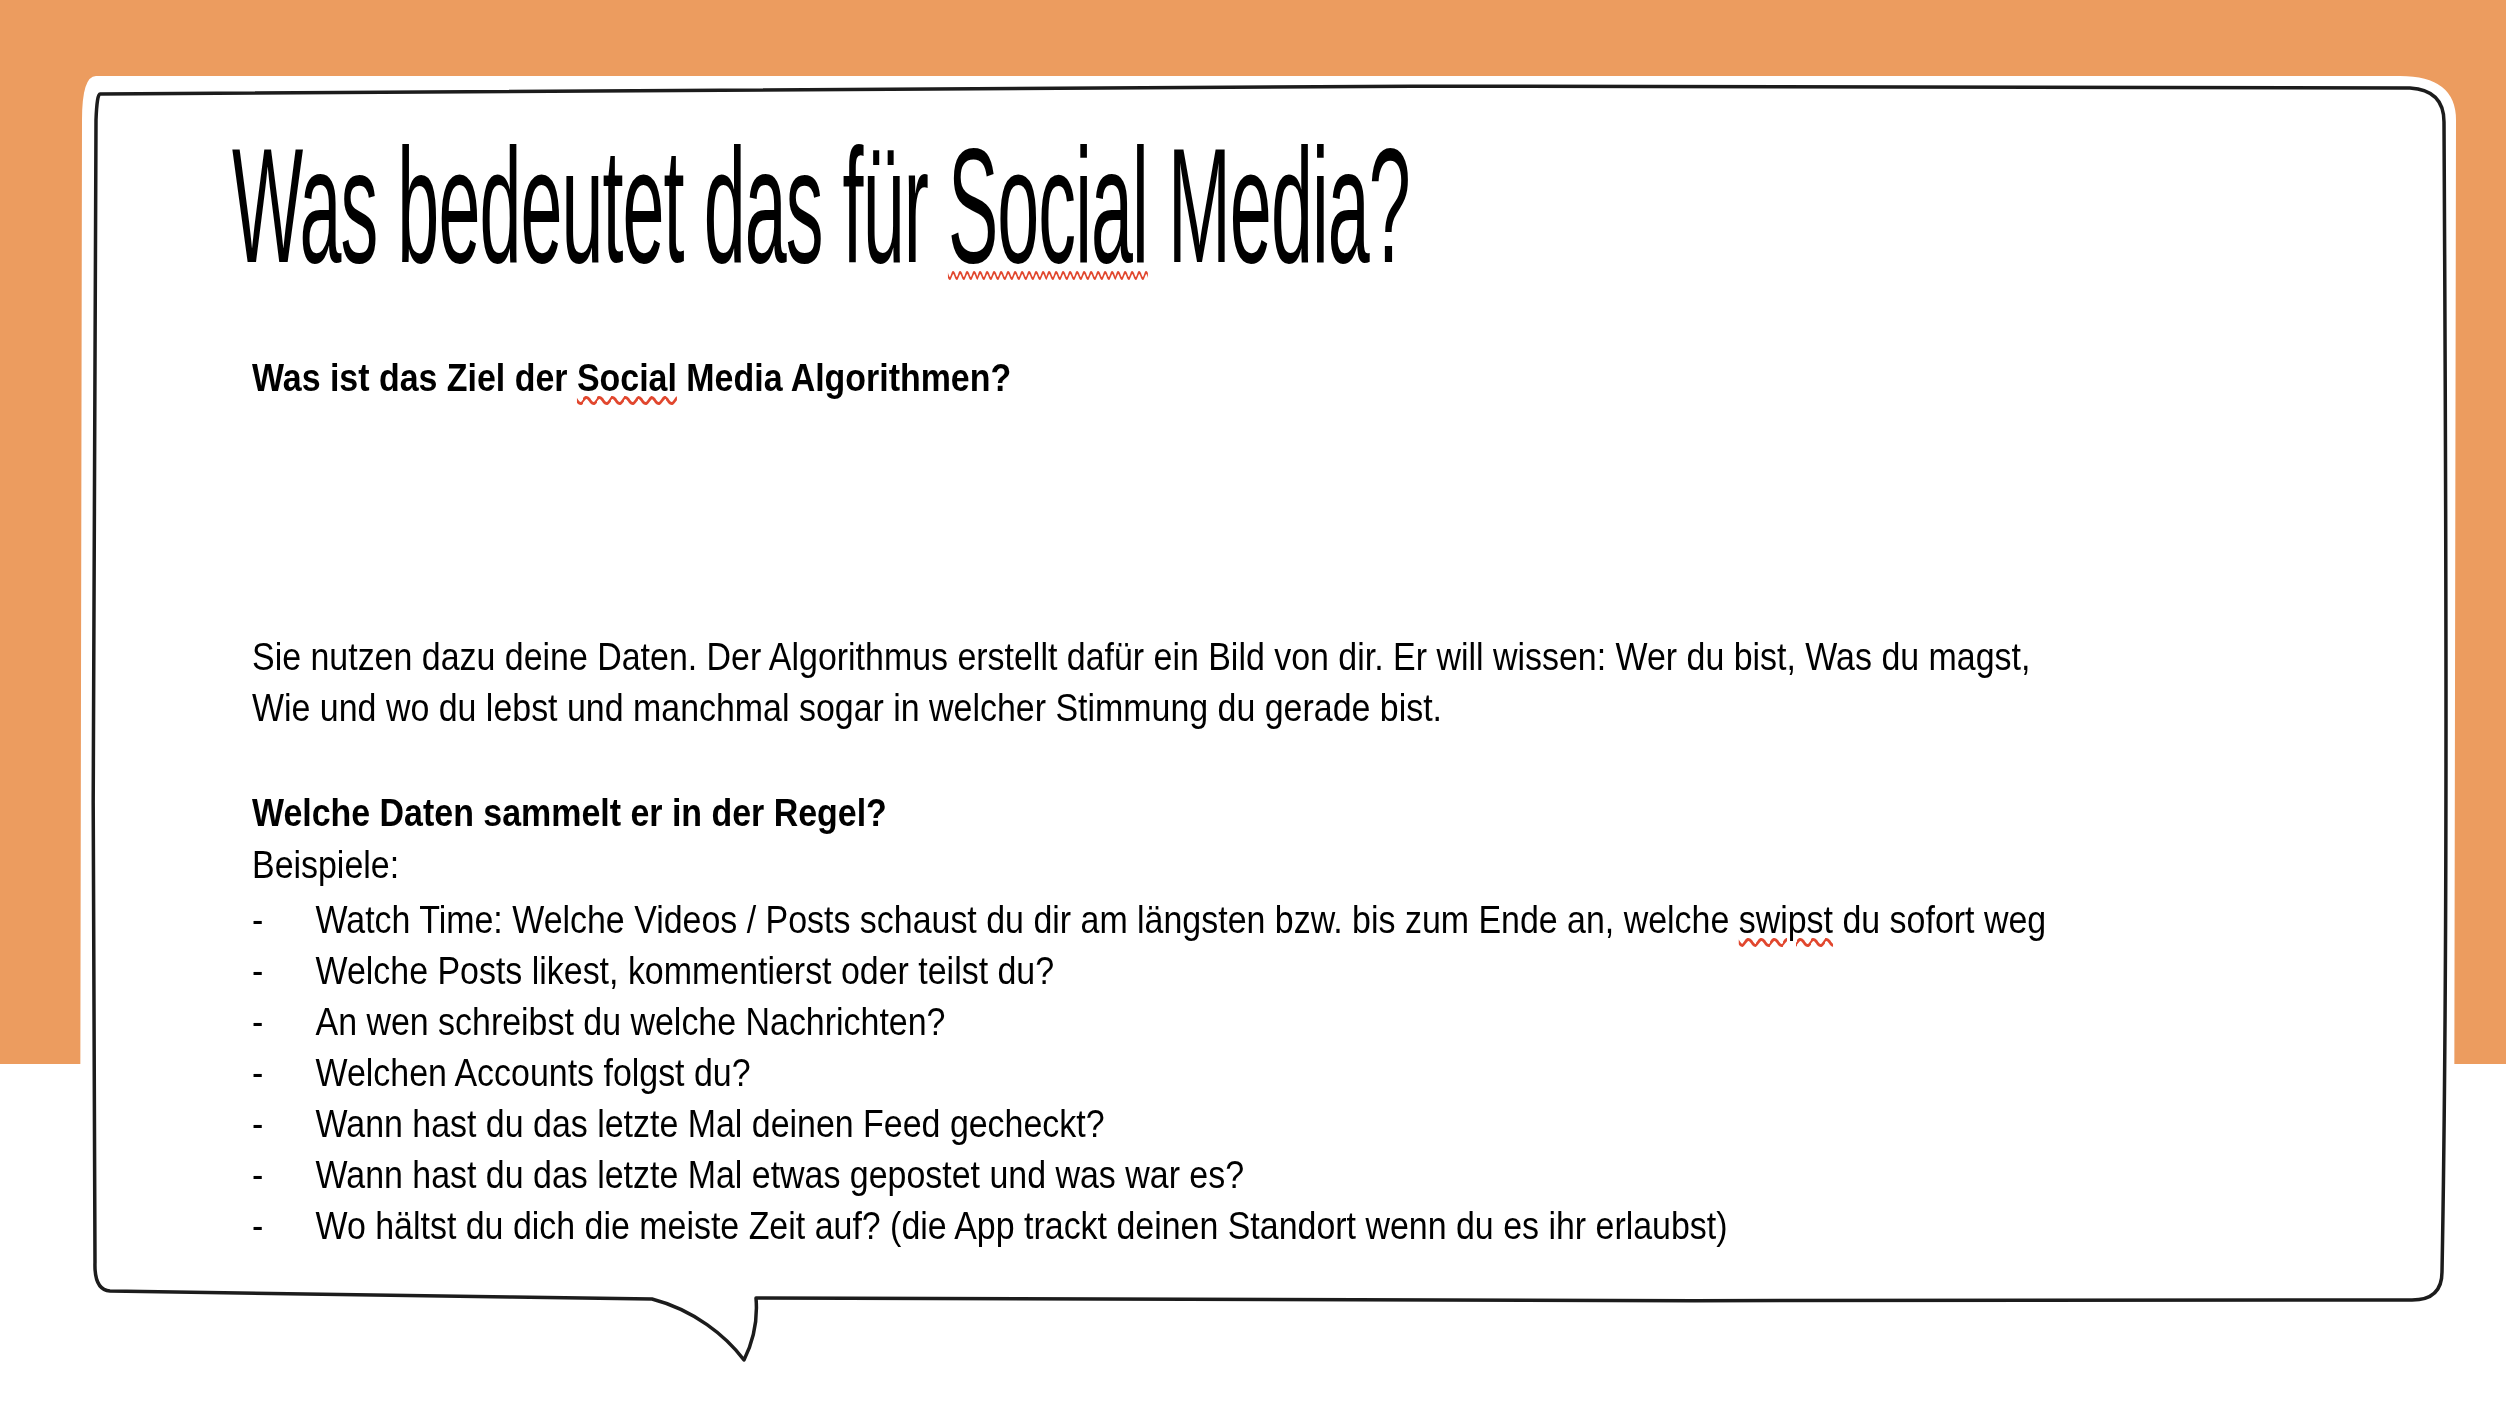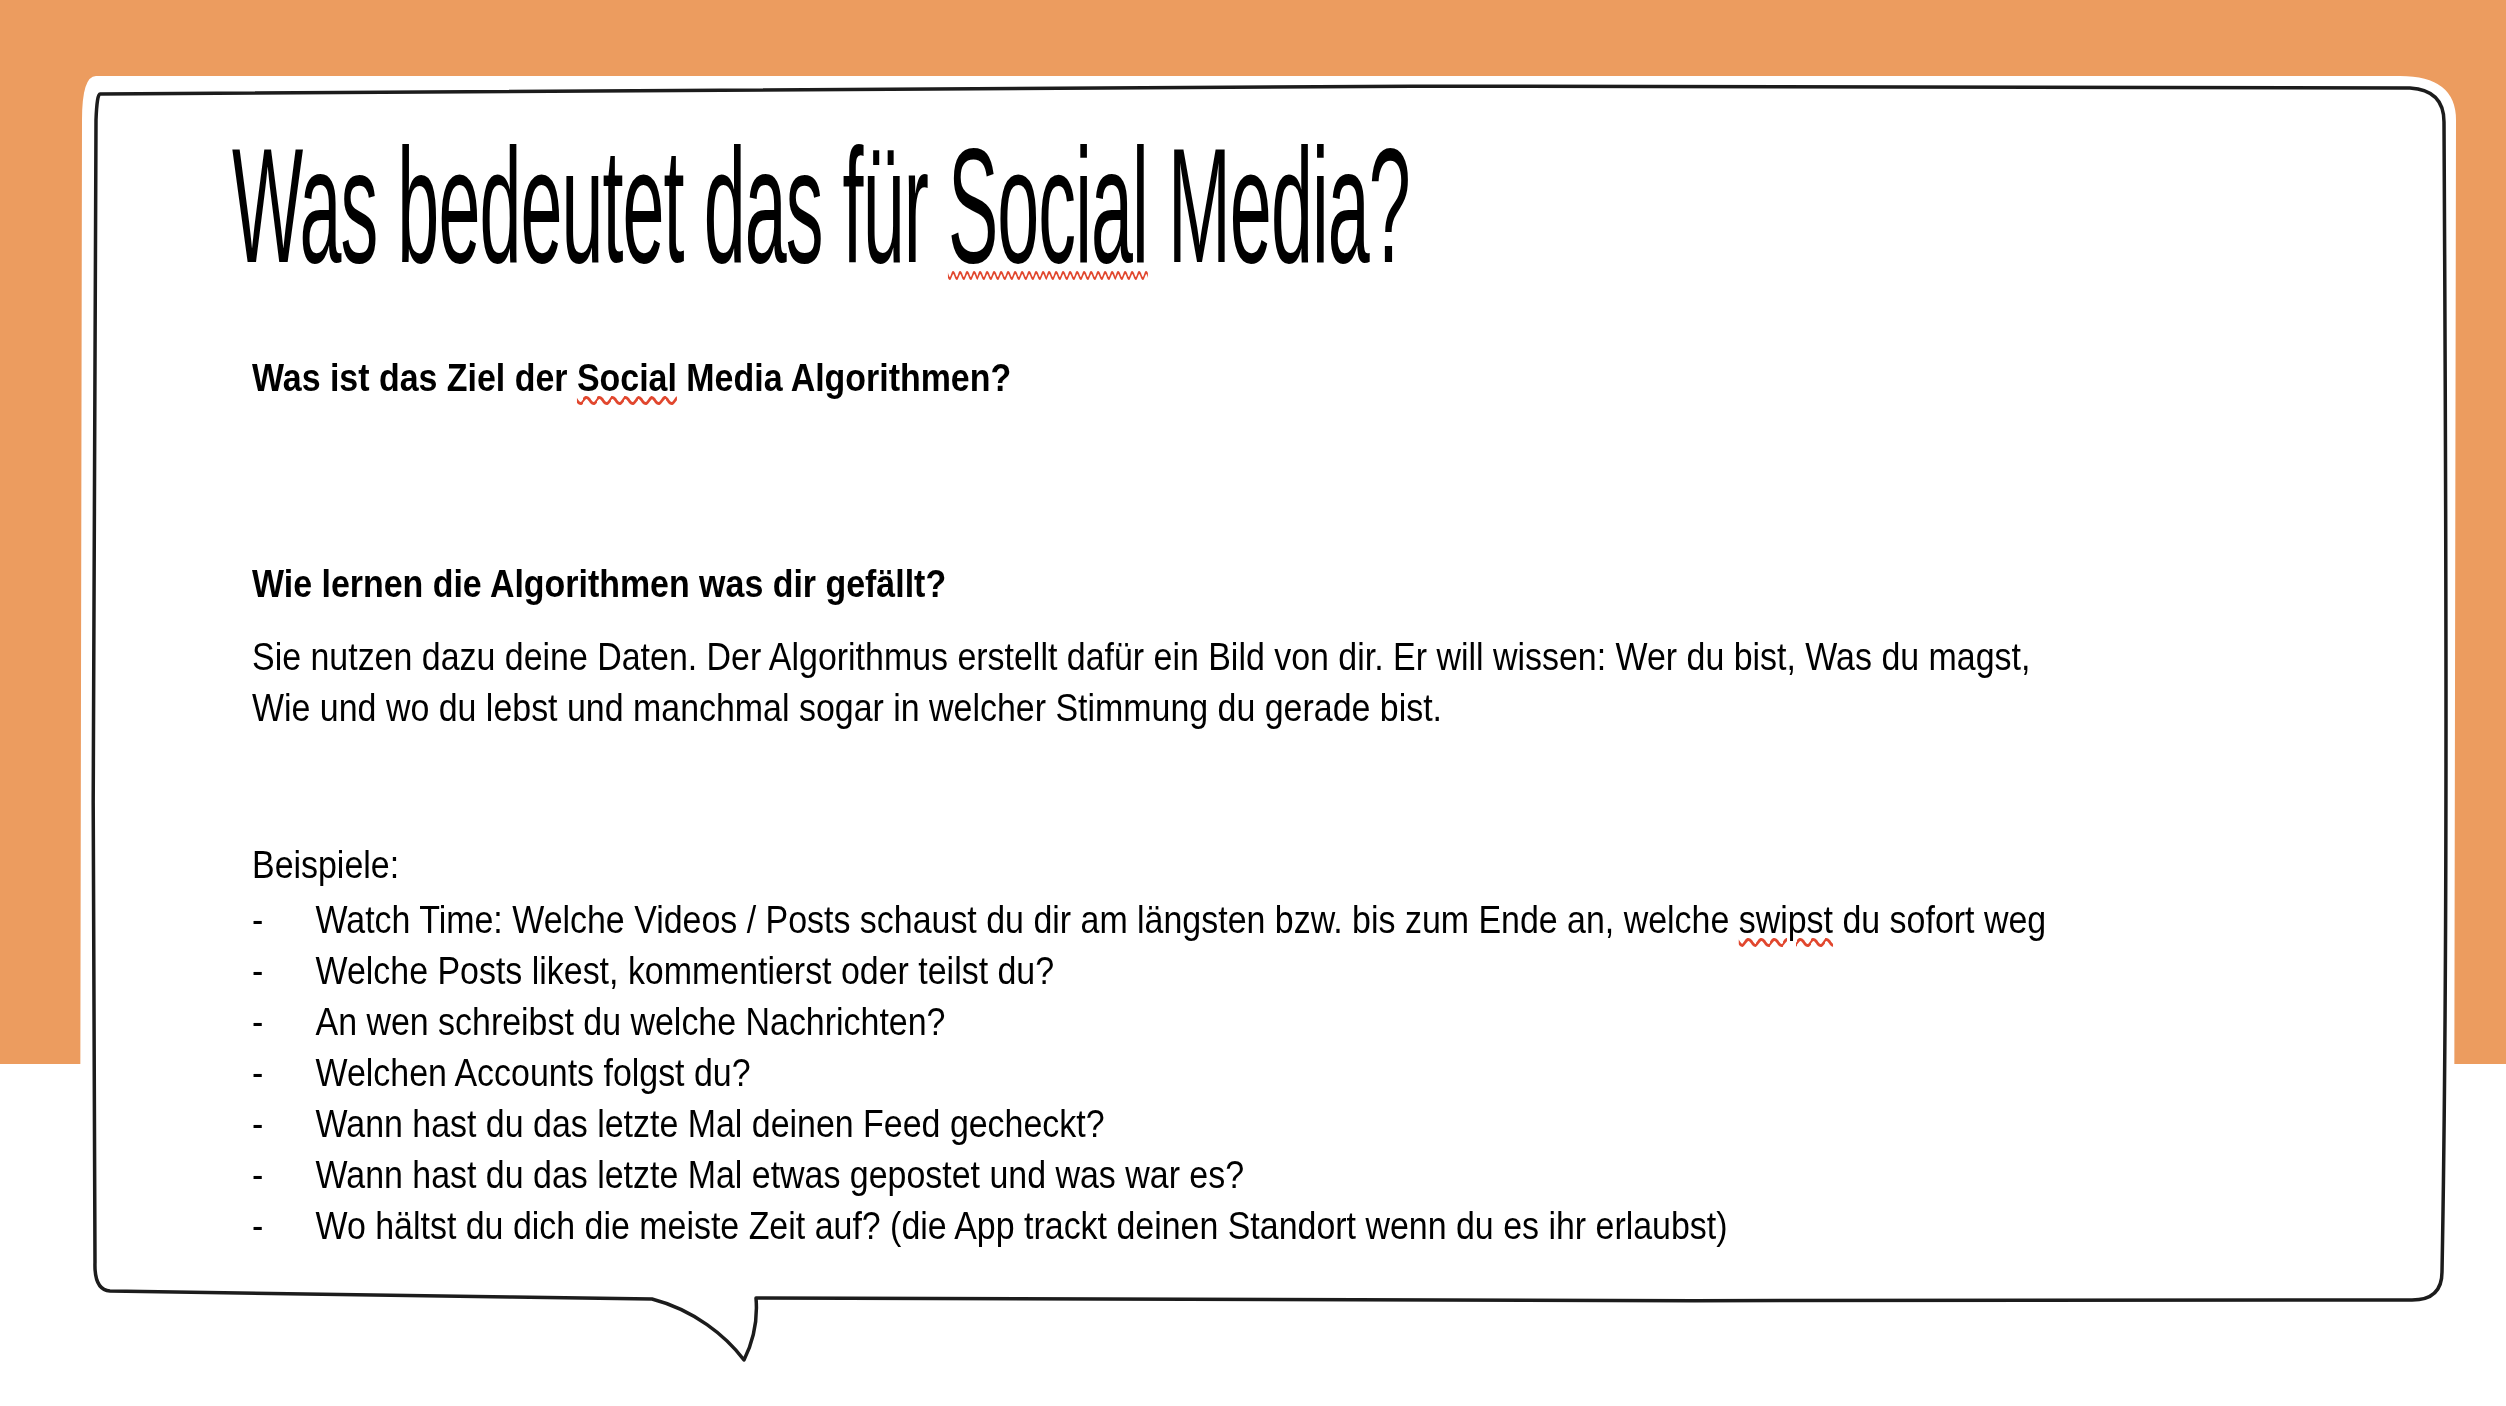--- a/index.html
+++ b/index.html
@@ -75,30 +75,30 @@
   </svg>
 
   <div class="title">
     <span>Was bedeutet das für </span><span class="miss">Social</span><span> Media?</span>
   </div>
 
   <div class="line bold" style="top:358px">
     <span class="squeeze"><span>Was ist das Ziel der </span><span class="miss">Social</span><span> Media Algorithmen?</span></span>
   </div>
 
-  <div class="line bold" style="top:564px">
-    <span class="squeeze"><span>Wie lernen die Algorithmen was dir gefällt?</span></span>
-  </div>
   <div class="line" style="top:637px">
     <span class="squeeze"><span>Sie nutzen dazu deine Daten. Der Algorithmus erstellt dafür ein Bild von dir. Er will wissen: Wer du bist, Was du magst,</span></span>
   </div>
   <div class="line" style="top:688px">
     <span class="squeeze"><span>Wie und wo du lebst und manchmal sogar in welcher Stimmung du gerade bist.</span></span>
   </div>
 
+  <div class="line bold" style="top:793px">
+    <span class="squeeze"><span>Welche Daten sammelt er in der Regel?</span></span>
+  </div>
   <div class="line" style="top:845px">
     <span class="squeeze"><span>Beispiele:</span></span>
   </div>
 
   <div class="line" style="top:900px">
     <span class="squeeze"><span class="dash">-</span><span>Watch Time: Welche Videos / Posts schaust du dir am längsten bzw. bis zum Ende an, welche </span><span class="miss">swipst</span><span> du sofort weg</span></span>
   </div>
   <div class="line" style="top:951px">
     <span class="squeeze"><span class="dash">-</span><span>Welche Posts likest, kommentierst oder teilst du?</span></span>
   </div>

